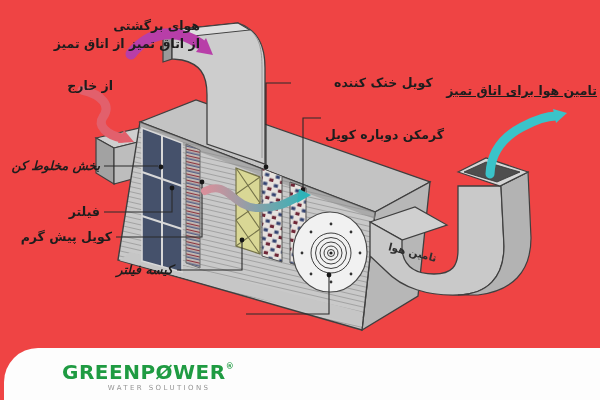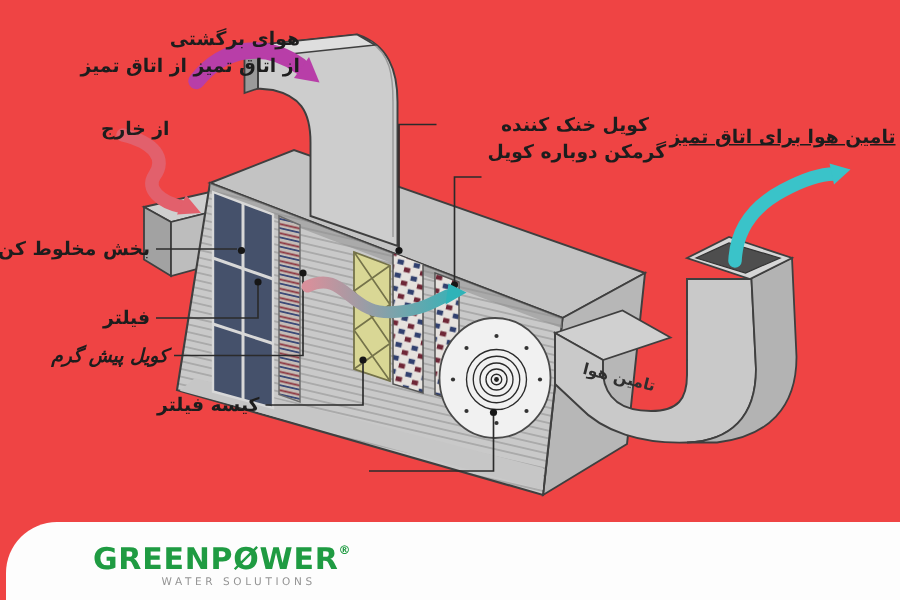--- a/index.html
+++ b/index.html
@@ -195,45 +195,45 @@
 
   <div class="label" style="right:400px;top:17px;">
     <span>هوای برگشتی</span>
     <span>از اتاق تمیز از اتاق تمیز</span>
   </div>
 
   <div class="label" style="right:487px;top:77px;">
     <span>از خارج</span>
   </div>
 
-  <div class="label" style="right:500px;top:157px;">
+  <div class="label" style="right:500px;top:157px;font-style:italic;">
     <span>بخش مخلوط کن</span>
   </div>
 
   <div class="label" style="right:500px;top:203px;text-align:right;">
     <span>فیلتر</span>
   </div>
 
-  <div class="label" style="right:488px;top:228px;font-style:italic;">
+  <div class="label" style="right:488px;top:228px;">
     <span>کویل پیش گرم</span>
   </div>
 
-  <div class="label" style="right:427px;top:261px;">
+  <div class="label" style="right:427px;top:261px;font-style:italic;">
     <span>کیسه فیلتر</span>
   </div>
 
   <div class="label" style="right:357px;top:305px;margin-top:40px;">
     <span>فن</span>
   </div>
 
   <div class="label" style="left:296px;top:74px;text-align:left;margin-left:38px;">
     <span>کویل خنک کننده</span>
   </div>
 
-  <div class="label" style="left:325px;top:92px;text-align:left;">
+  <div class="label" style="left:325px;top:126px;text-align:left;">
     <span>گرمکن دوباره کویل</span>
   </div>
 
   <div class="label" style="right:3px;top:82px;text-decoration:underline;">
     <span>تامین هوا برای اتاق تمیز</span>
   </div>
 
   <div class="duct-label" style="left:388px;top:246px;">تامین هوا</div>
 
   <div id="footer">

